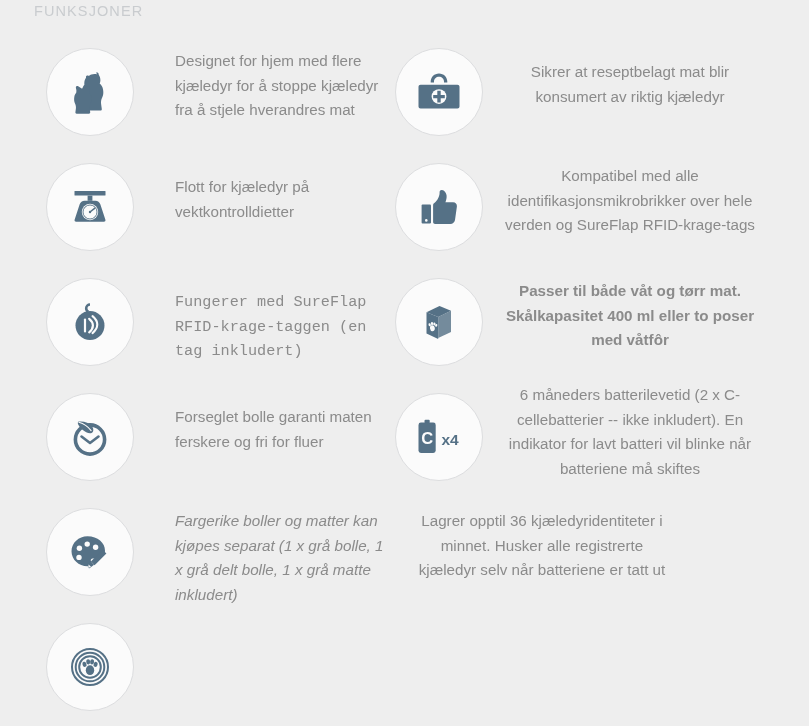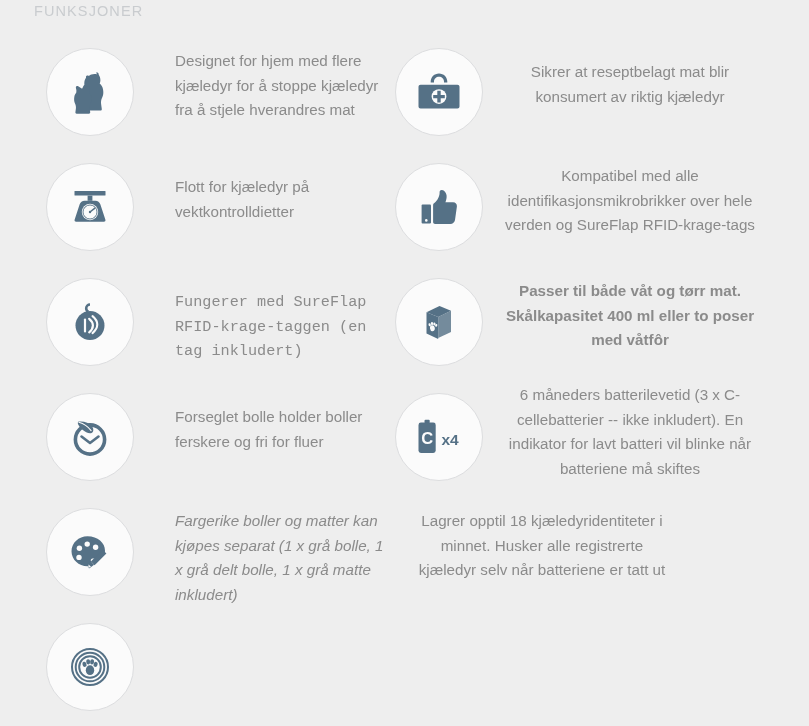--- a/index.html
+++ b/index.html
@@ -216,35 +216,35 @@
 
     <div class="feature-item col-left" data-row="3">
       <div class="icon-circle">
         <svg width="50" height="50" viewBox="0 0 50 50" aria-hidden="true">
           <circle cx="25" cy="27.5" r="14.6" fill="none" stroke="#557186" stroke-width="3.6"></circle>
           <path d="M16.5 24.5 L25 31 L33.5 24.5" fill="none" stroke="#557186" stroke-width="2.6" stroke-linecap="round" stroke-linejoin="round"></path>
           <path d="M13.5 9.5c5.6-.6 10.6 1.2 13.3 4.6 1.3 1.6 1.8 3.4 1.4 4.9-.3 1.2-1.2 2-2.4 2.2-2.3 .4-5.6-1-8.6-3.6-2.4-2.1-4-4.5-4.4-6.4-.1-.7 .2-1.4 .7-1.7z" fill="#557186"></path>
           <path d="M13.9 10.2c4.6 1.2 9.1 4.3 12.2 8.4" fill="none" stroke="#fbfbfb" stroke-width="1.1" stroke-linecap="round"></path>
         </svg>
       </div>
-      <div class="feature-text">Forseglet bolle holder boller ferskere og fri for fluer</div>
+      <div class="feature-text">Forseglet bolle garanti maten ferskere og fri for fluer</div>
     </div>
 
     <div class="feature-item col-right" data-row="3">
       <div class="icon-circle">
         <svg width="62" height="48" viewBox="0 0 62 48" aria-hidden="true">
           <g fill="#557186">
             <rect x="16.5" y="6.8" width="5.2" height="3.4" rx="1"></rect>
             <rect x="10.5" y="9.6" width="17.2" height="30.4" rx="2.4"></rect>
           </g>
           <text x="19.1" y="31.3" text-anchor="middle" font-family="Liberation Sans, sans-serif" font-size="16.5" font-weight="bold" fill="#fbfbfb">C</text>
           <text x="33.5" y="31.5" font-family="Liberation Sans, sans-serif" font-size="15.5" font-weight="bold" fill="#557186">x4</text>
         </svg>
       </div>
-      <div class="feature-text">6 måneders batterilevetid (3 x C-cellebatterier -- ikke inkludert). En indikator for lavt batteri vil blinke når batteriene må skiftes</div>
+      <div class="feature-text">6 måneders batterilevetid (2 x C-cellebatterier -- ikke inkludert). En indikator for lavt batteri vil blinke når batteriene må skiftes</div>
     </div>
 
     <div class="feature-item col-left" data-row="4">
       <div class="icon-circle">
         <svg width="50" height="50" viewBox="0 0 50 50" aria-hidden="true">
           <path d="M22.5 9.2C13.6 9.2 6.5 15.9 6.5 24.2c0 8.3 7.1 15 16 15 2 0 3.2-.6 3.8-1.5 .6-.9 .5-2-.1-2.9-.5-.8-.6-1.6-.2-2.2 .4-.7 1.2-1 2.2-1h3.2c5 0 8.6-3.3 8.6-7.8 0-8.2-7.2-14.6-17.5-14.6z" fill="#557186"></path>
           <g fill="#fbfbfb">
             <circle cx="14.4" cy="21.2" r="2.7"></circle>
             <circle cx="22.2" cy="17.1" r="2.7"></circle>
             <circle cx="30.6" cy="20.3" r="2.7"></circle>
@@ -254,21 +254,21 @@
             <path d="M25.9 34.6l11.8-11.9 3.7 3.7-11.8 11.9z" fill="#557186"></path>
             <path d="M22.3 38.6l3.2-4.4 3.6 3.6-4.3 3.2c-1.1 .8-2.5-.6-1.7-1.7z" fill="#557186"></path>
             <path d="M23.6 37.4l2.4 2.4-2.8 1.1z" fill="#fbfbfb"></path>
           </g>
         </svg>
       </div>
       <div class="feature-text">Fargerike boller og matter kan kjøpes separat (1 x grå bolle, 1 x grå delt bolle, 1 x grå matte inkludert)</div>
     </div>
 
     <div class="feature-item col-right" data-row="4">
-      <div class="feature-text">Lagrer opptil 18 kjæledyridentiteter i minnet. Husker alle registrerte kjæledyr selv når batteriene er tatt ut</div>
+      <div class="feature-text">Lagrer opptil 36 kjæledyridentiteter i minnet. Husker alle registrerte kjæledyr selv når batteriene er tatt ut</div>
     </div>
 
     <div class="feature-item col-left" data-row="5">
       <div class="icon-circle">
         <svg width="50" height="50" viewBox="0 0 50 50" aria-hidden="true">
           <circle cx="25" cy="25" r="18" fill="none" stroke="#557186" stroke-width="2"></circle>
           <circle cx="25" cy="25" r="14.3" fill="none" stroke="#557186" stroke-width="2"></circle>
           <circle cx="25" cy="25" r="10.8" fill="none" stroke="#557186" stroke-width="2"></circle>
           <g fill="#557186">
             <ellipse cx="25" cy="28.2" rx="4.2" ry="4.9"></ellipse>

